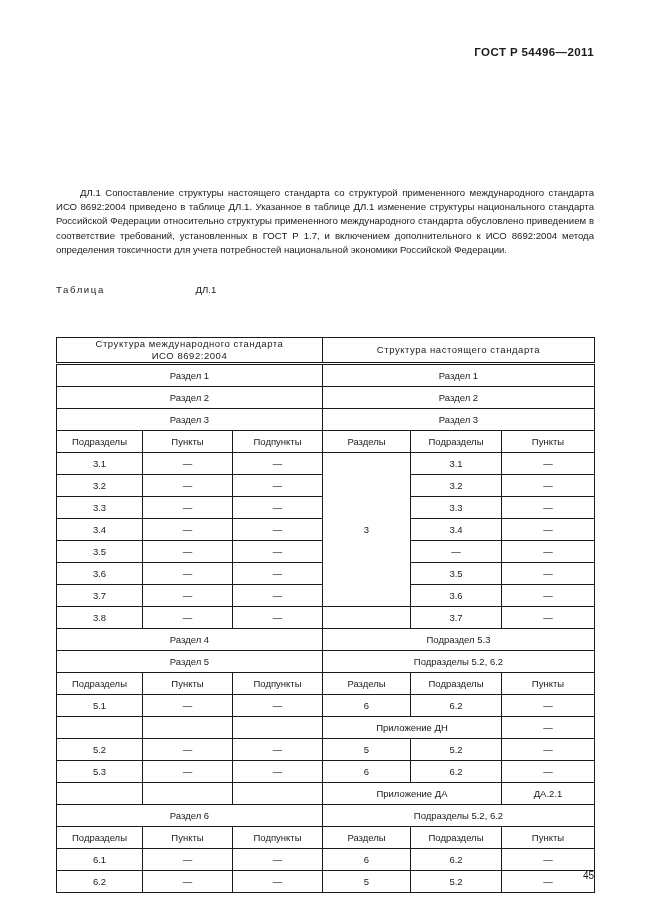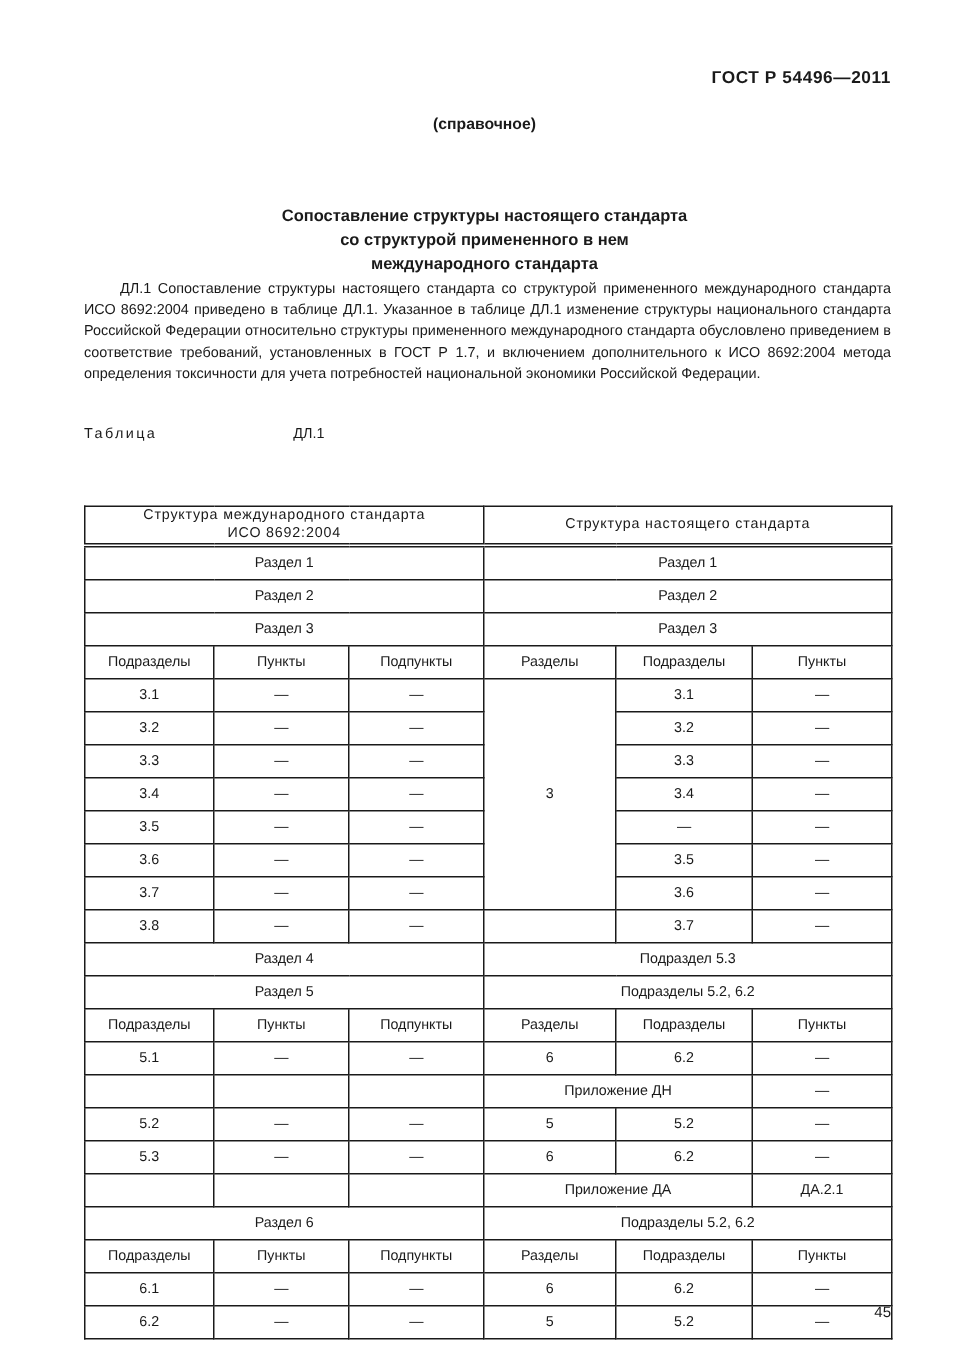--- a/index.html
+++ b/index.html
@@ -139,28 +139,22 @@
   }
 </style>
 </head>
 <body>
 
 <div class="page">
 
   <div class="std-header">ГОСТ Р 54496—2011</div>
 
   <div class="annex-block">
-    <div class="annex-sub">(справочное)</div>
   </div>
 
-  <div class="doc-title">
-    <div>Сопоставление структуры настоящего стандарта</div>
-    <div>со структурой примененного в нем</div>
-    <div>международного стандарта</div>
-  </div>
 
   <div class="para">ДЛ.1 Сопоставление структуры настоящего стандарта со структурой примененного международного стандарта ИСО 8692:2004 приведено в таблице ДЛ.1. Указанное в таблице ДЛ.1 изменение структуры национального стандарта Российской Федерации относительно структуры примененного международного стандарта обусловлено приведением в соответствие требований, установленных в ГОСТ Р 1.7, и включением дополнительного к ИСО 8692:2004 метода определения токсичности для учета потребностей национальной экономики Российской Федерации.</div>
 
   <div class="table-caption">
     <span>Таблица</span><span class="plain">&nbsp;</span><span class="plain">ДЛ.1</span>
   </div>
 
   <div class="tbl-wrap">
     <table class="main">
       <colgroup>

